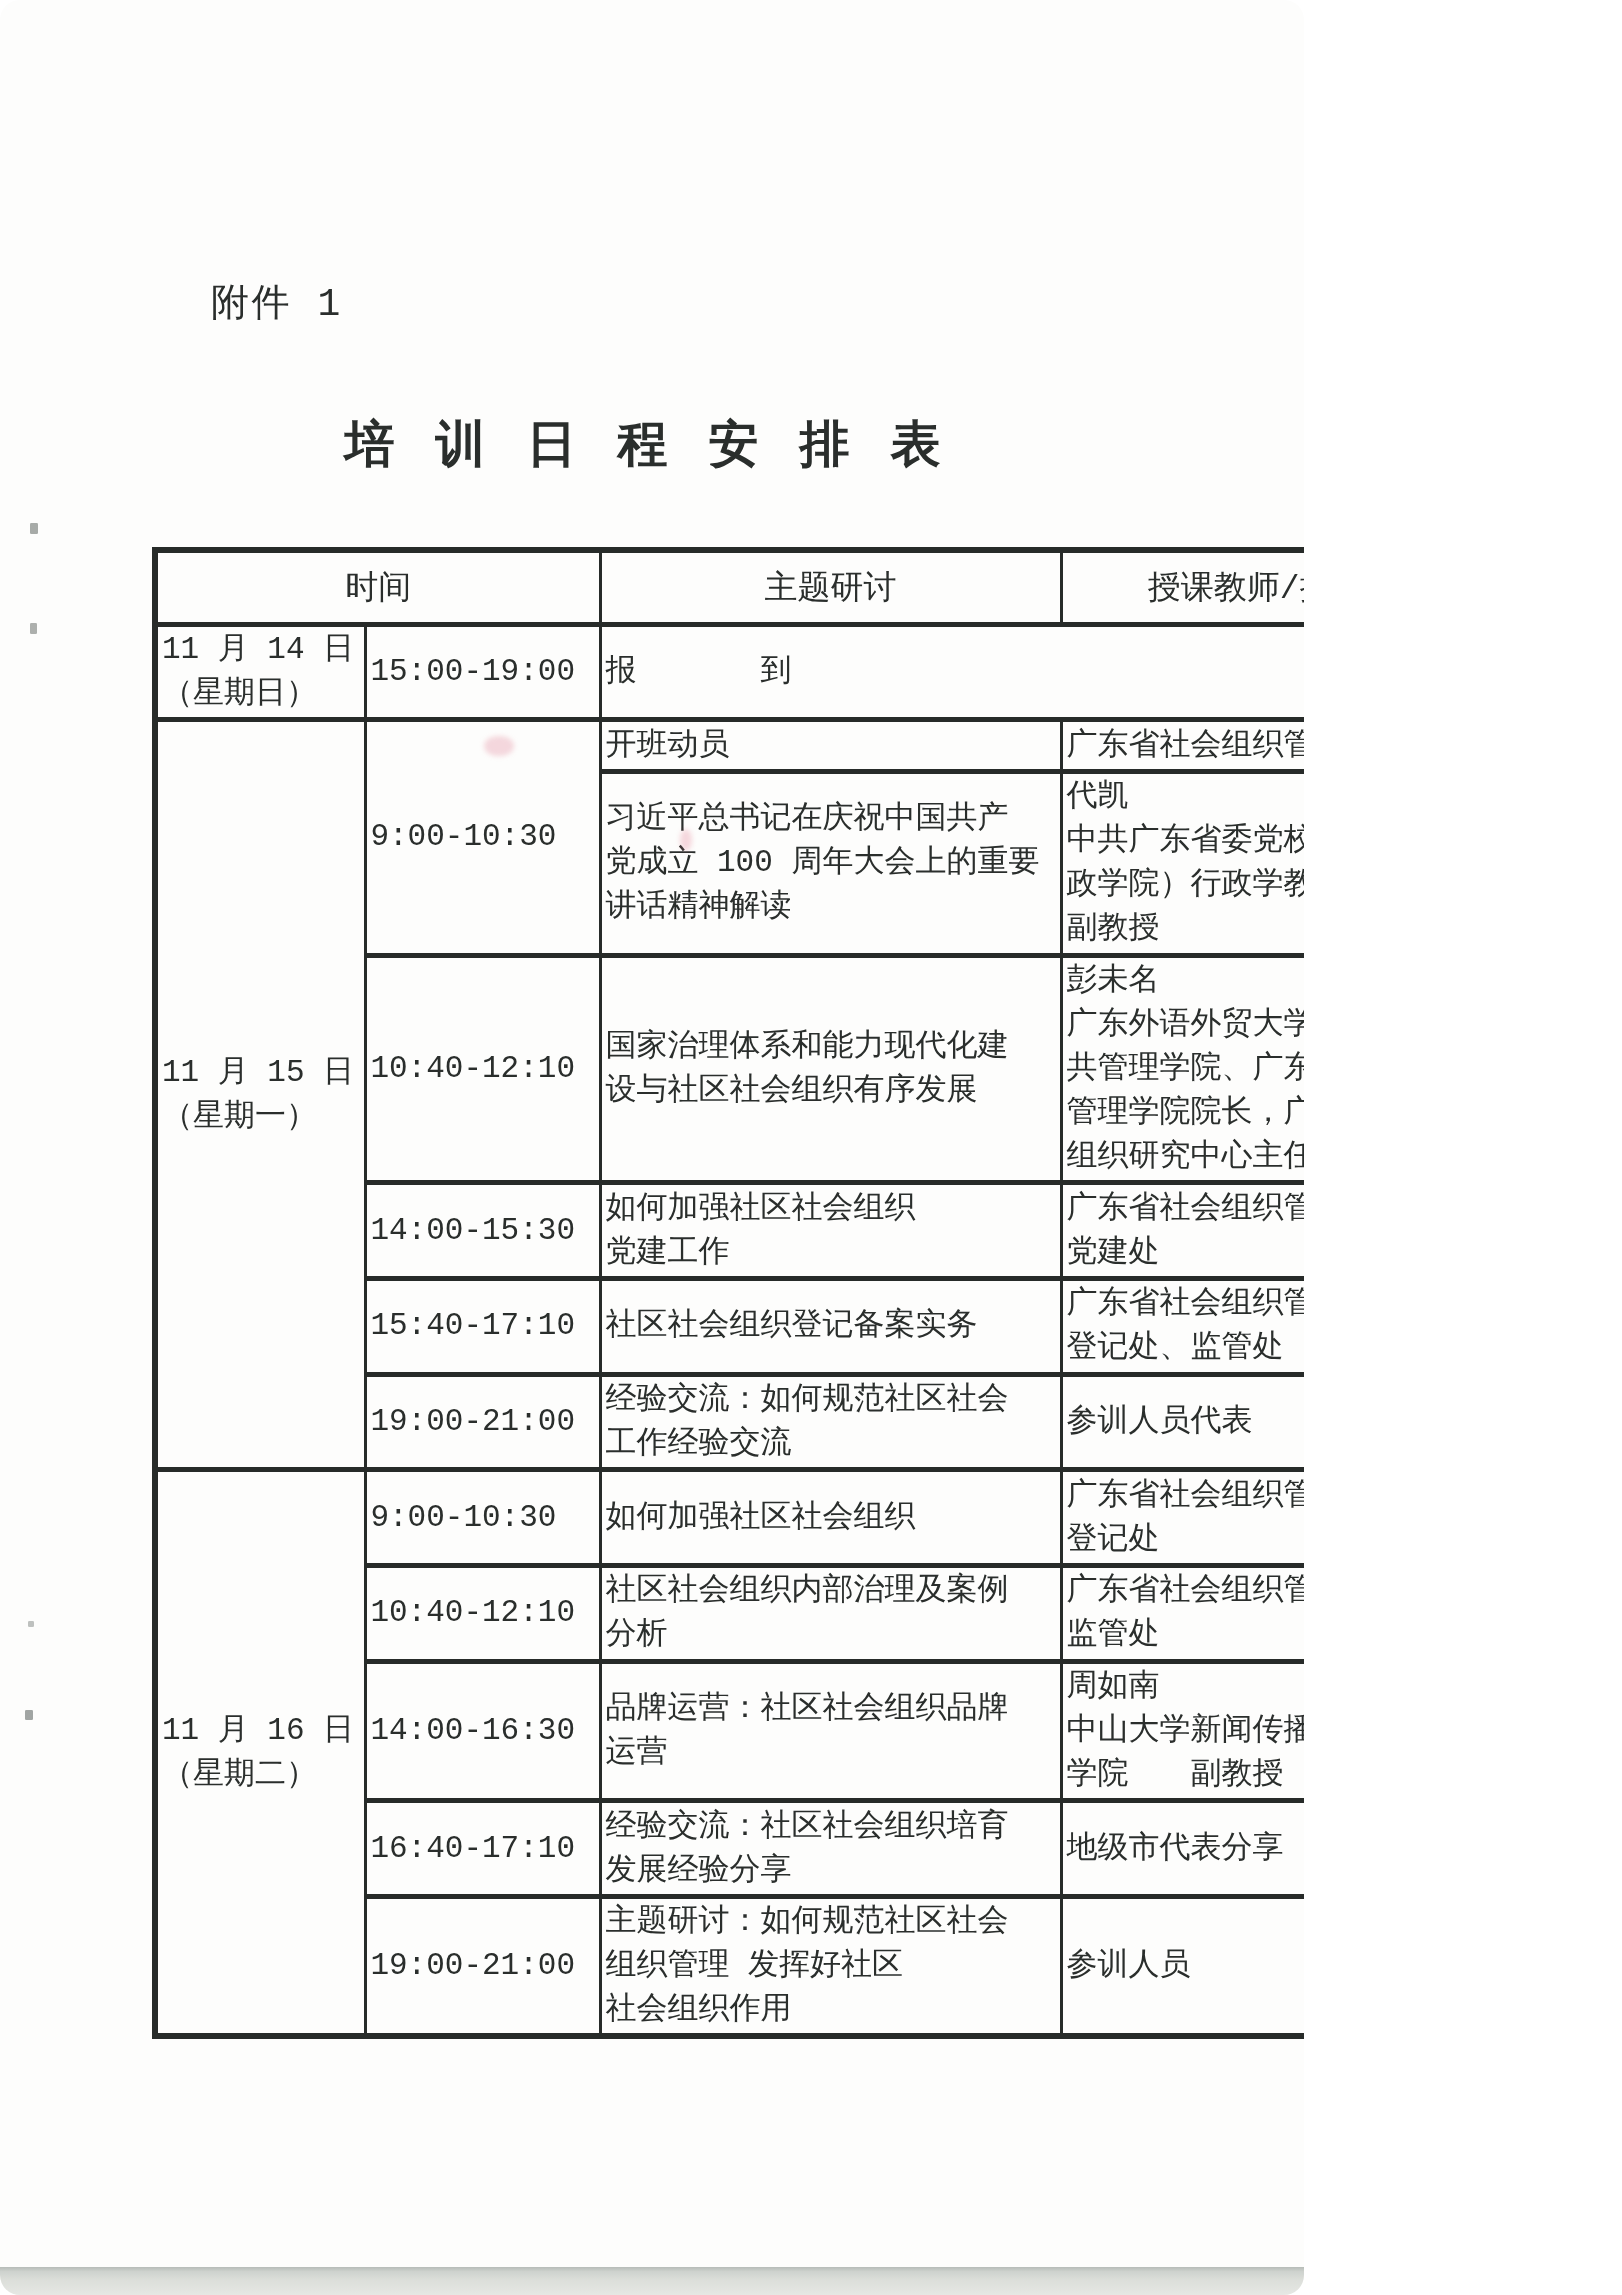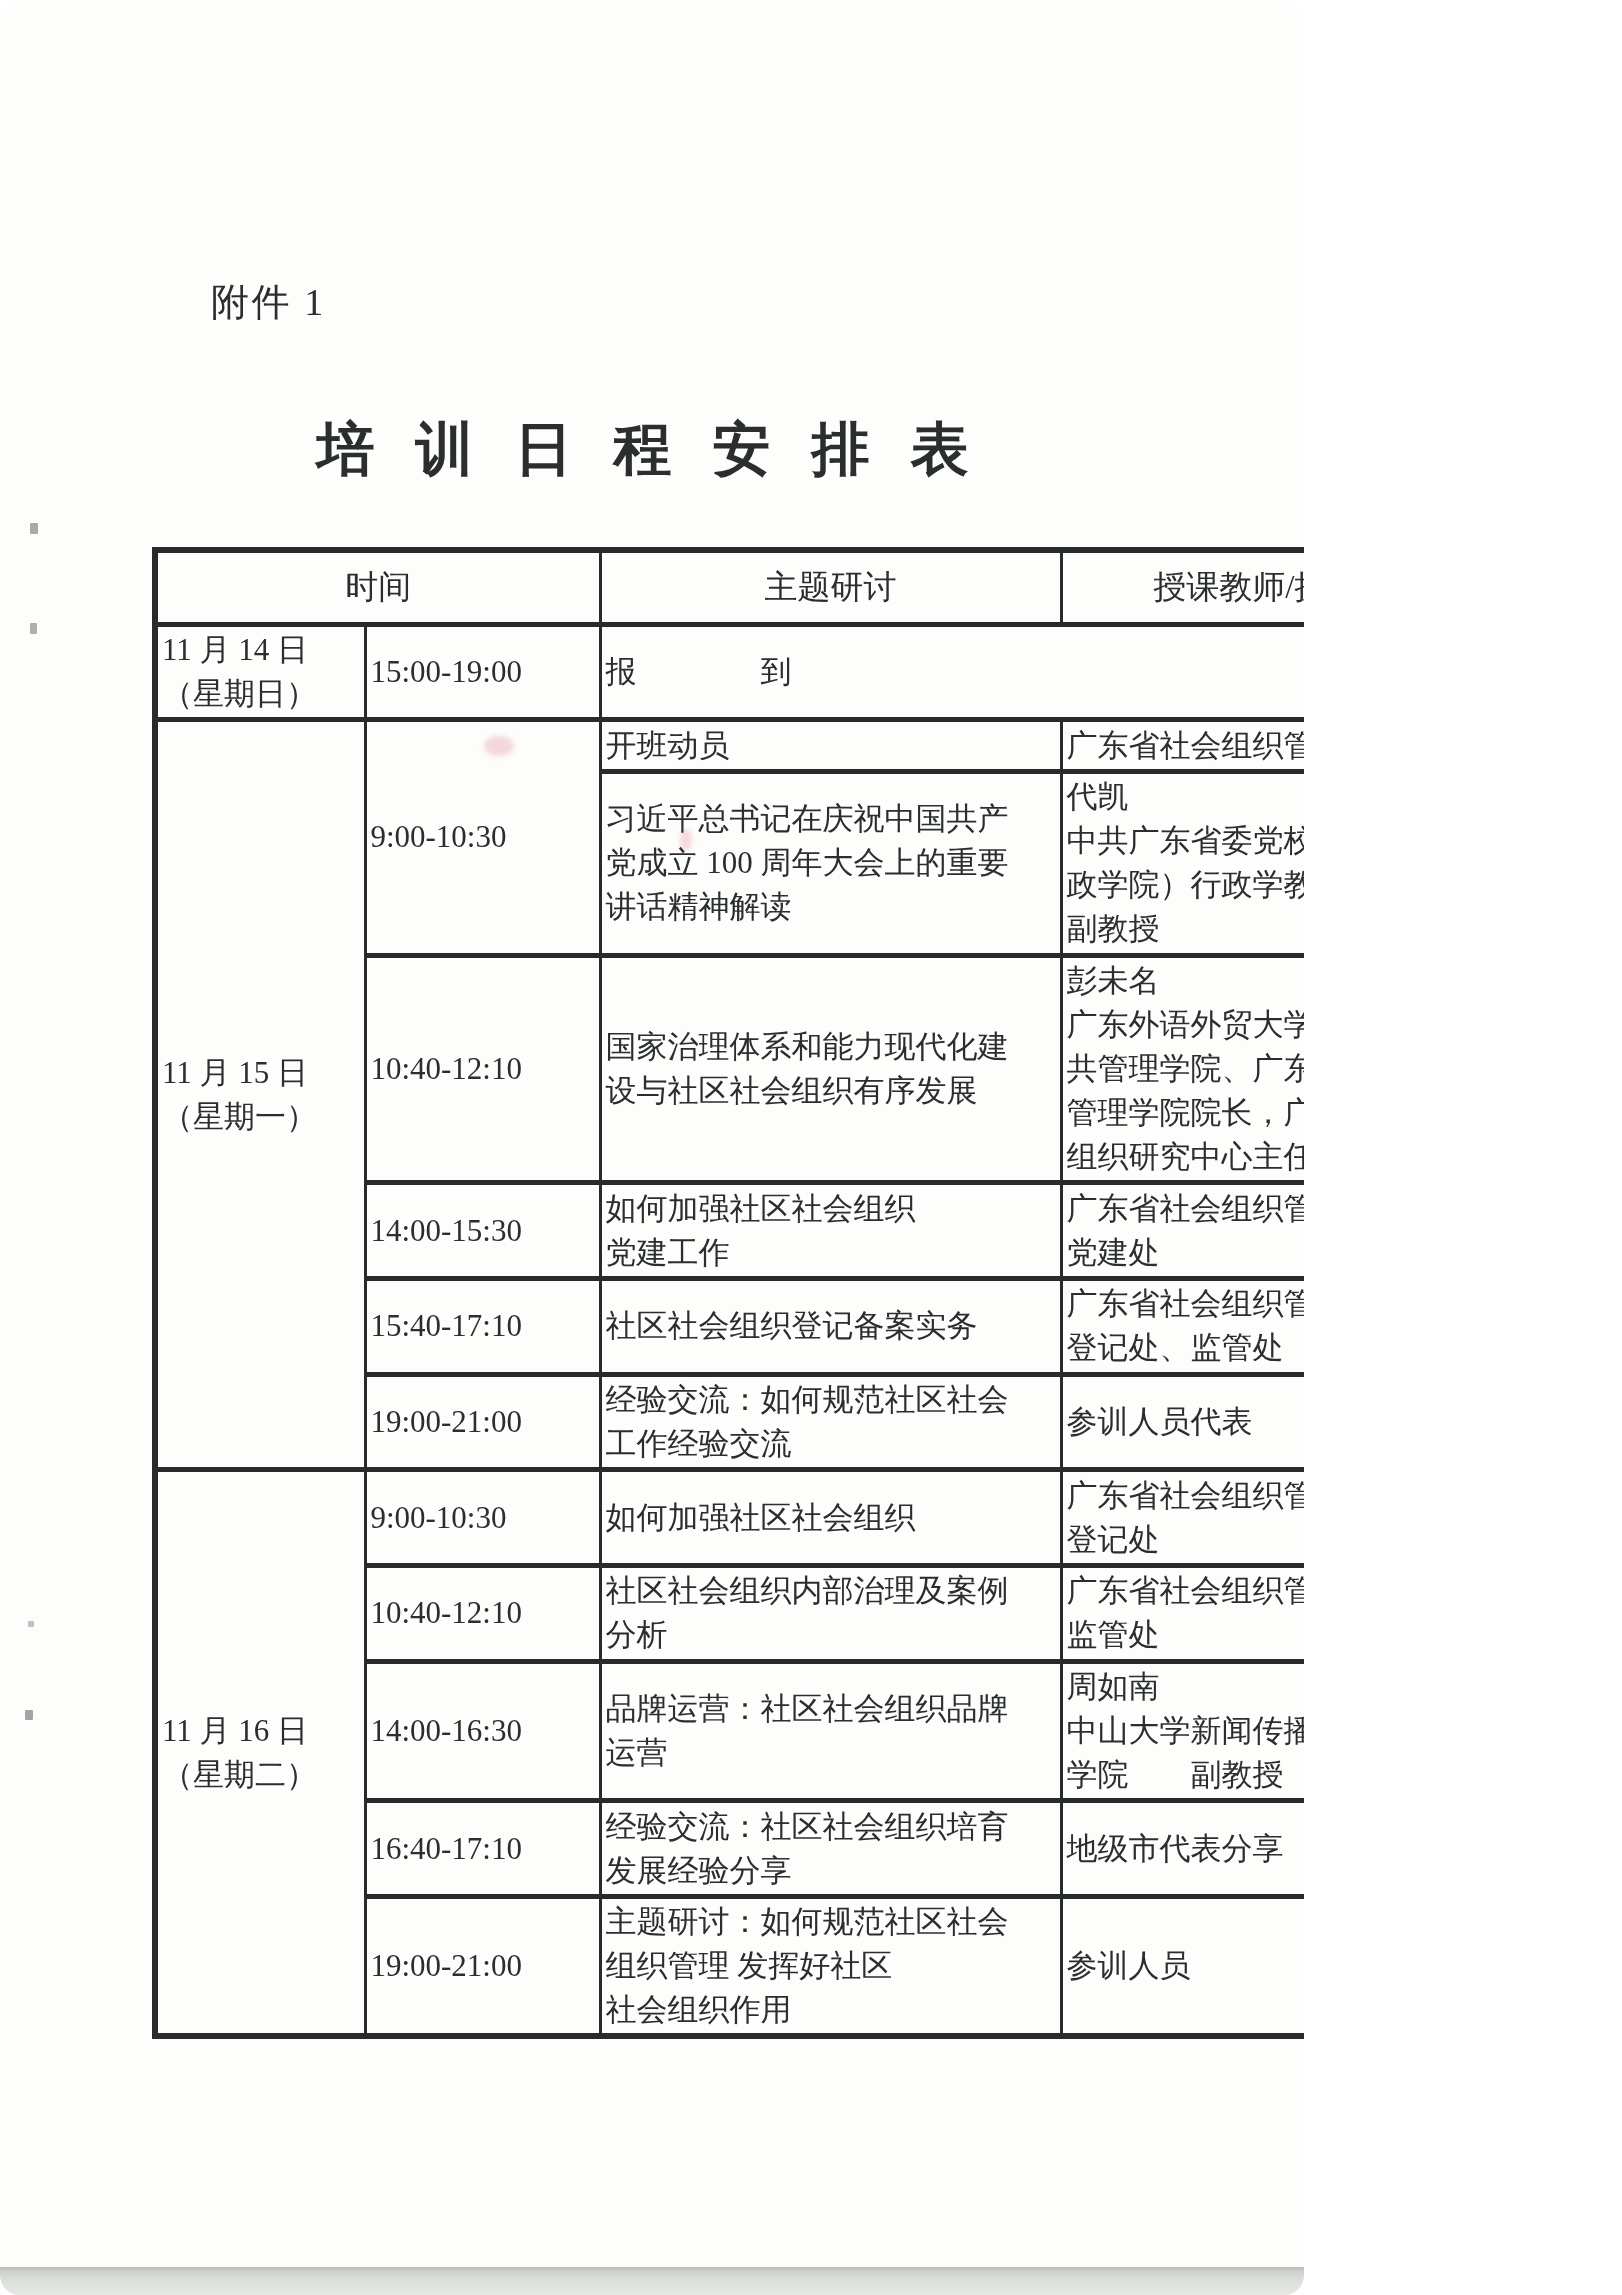--- a/index.html
+++ b/index.html
@@ -1,32 +1,32 @@
 <!DOCTYPE html>
 <html style="font-size:10.5px"><head>
 <meta charset="utf-8">
 <style>
   html,body{margin:0;padding:0;background:#ffffff;}
   .page{
     position:relative;
     width:1304px;height:2295px;
     background:#fdfdfc;
-    font-family:Liberation Serif, serif;
+    font-family:Liberation Mono, monospace;
     color:#2a2e2c;
     overflow:hidden;
     border-radius:20px;
   }
   .attachment{
     position:absolute;left:211px;top:277px;
     font-size:38px;letter-spacing:2.6px;
   }
   .doc-title{
     position:absolute;left:0;right:0;top:411px;
     text-align:center;
-    font-size:58px;font-weight:bold;
+    font-size:50px;font-weight:bold;
     letter-spacing:41px;padding-left:22px;
   }
   table.schedule{
     position:absolute;left:152px;top:547px;
     width:1332px;
     border-collapse:collapse;table-layout:fixed;
     border:6.5px solid #272b29;
   }
   .schedule th,.schedule td{
     border:3.9px solid #272b29;

